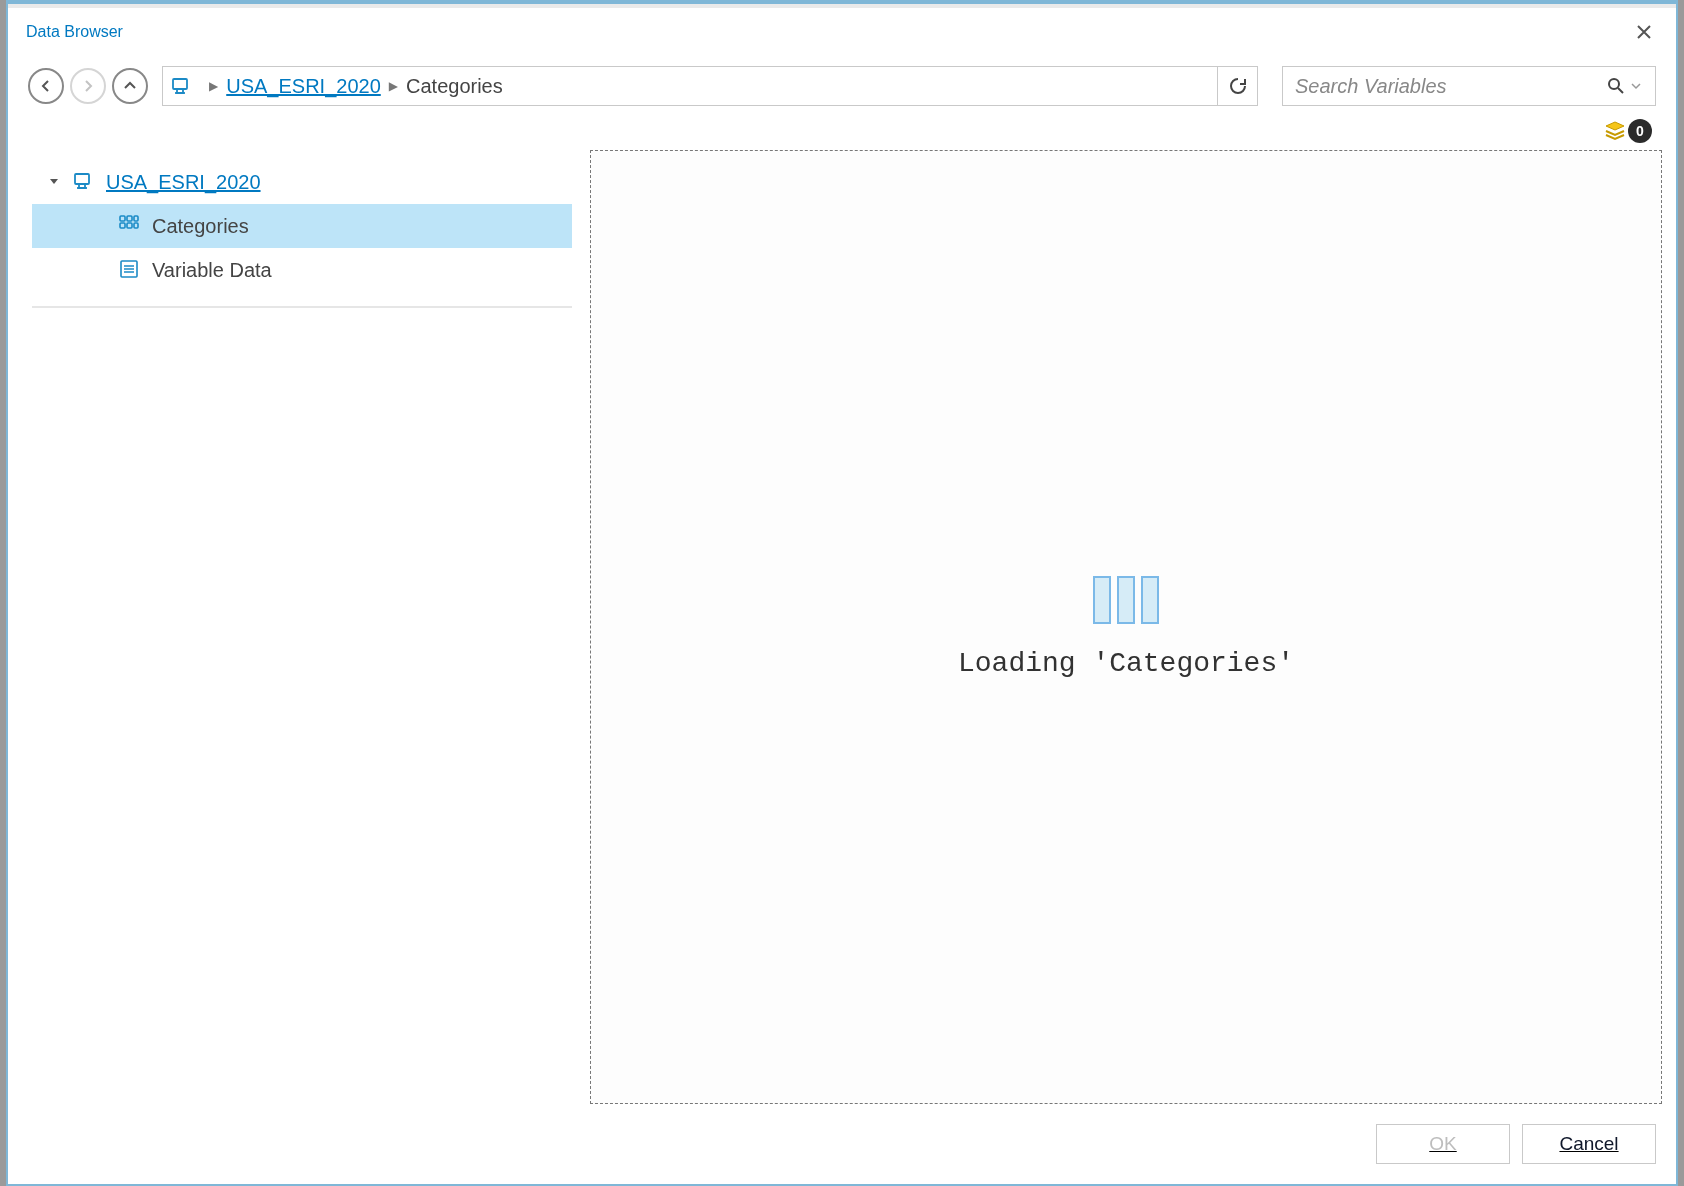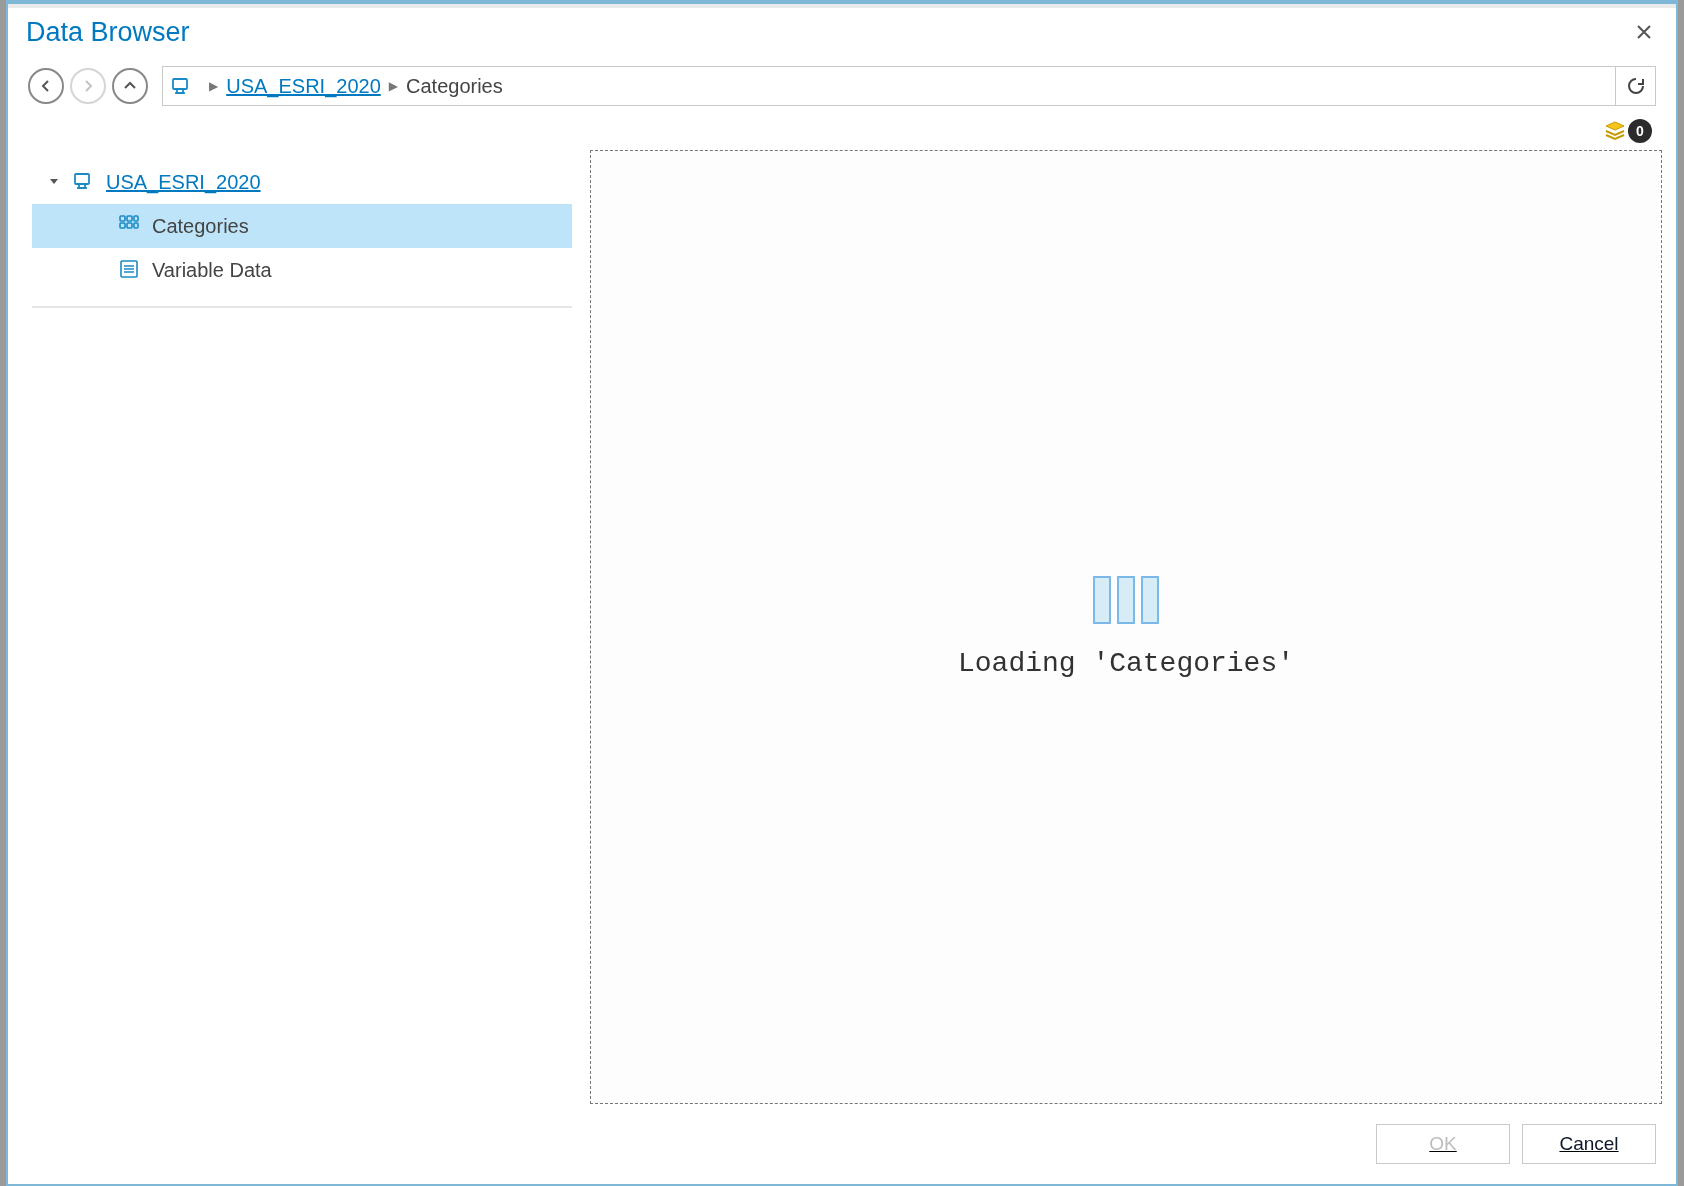--- a/index.html
+++ b/index.html
@@ -25,21 +25,21 @@
     position:absolute;top:0;left:6px;width:1672px;height:1186px;
     background:#fff;border:2px solid #7fb7d7;border-top:4px solid #7fb7d7;
     display:flex;flex-direction:column;
   }
   
   .titlebar{
     height:56px;display:flex;align-items:center;justify-content:space-between;
     padding:0 18px 0 18px;
   }
   .titlebar h1{
-    margin:0;font-size:27px;font-weight:400;color:var(--accent);
+    margin:0;font-size:16px;font-weight:400;color:var(--accent);
   }
   .titlebar .close{
     width:28px;height:28px;display:flex;align-items:center;justify-content:center;
     color:#555;cursor:pointer;font-size:20px;
   }
   
   .toolbar{
     height:52px;display:flex;align-items:center;gap:6px;padding:0 20px 0 20px;
   }
   .nav-btn{
@@ -189,20 +189,34 @@
         <span class="sep">▶</span>
         <span class="crumb">Categories</span>
         <div class="refresh">
           <svg width="20" height="20" viewBox="0 0 20 20">
               <path d="M10 3 a7 7 0 1 0 7 7" fill="none" stroke="#444" stroke-width="2"></path>
               <path d="M17 3 v5 h-5" fill="none" stroke="#444" stroke-width="2"></path>
             </svg>
         </div>
       </div>
 
+      <div class="searchbox">
+        <input type="text" placeholder="Search Variables" style="">
+        <span class="sicon">
+          <svg width="18" height="18" viewBox="0 0 18 18">
+              <circle cx="7" cy="7" r="5" fill="none" stroke="#444" stroke-width="2"></circle>
+              <path d="M11 11 L16 16" stroke="#444" stroke-width="2"></path>
+            </svg>
+        </span>
+        <span class="dd">
+          <svg width="10" height="10" viewBox="0 0 10 10">
+              <path d="M1 3 L5 7 L9 3" stroke="#999" stroke-width="1.5" fill="none"></path>
+            </svg>
+        </span>
+      </div>
     </div>
 
     <div class="badgerow">
       <div class="badge">
         <span class="stack-icon">
           <svg width="22" height="22" viewBox="0 0 22 22">
             <path d="M11 2 L20 6 L11 10 L2 6 Z" fill="#f5c518" stroke="#c79a00" stroke-width="1"></path>
             <path d="M2 11 L11 15 L20 11" fill="none" stroke="#c79a00" stroke-width="2"></path>
             <path d="M2 15 L11 19 L20 15" fill="none" stroke="#c79a00" stroke-width="2"></path>
           </svg>

